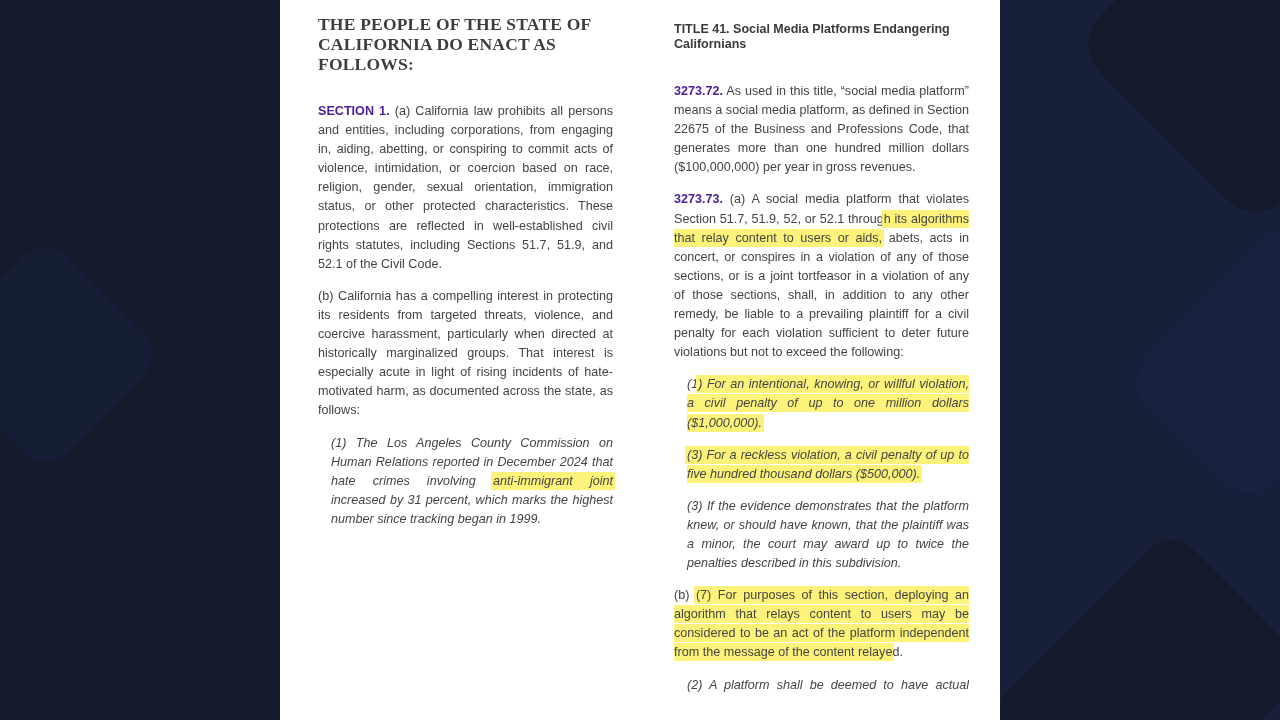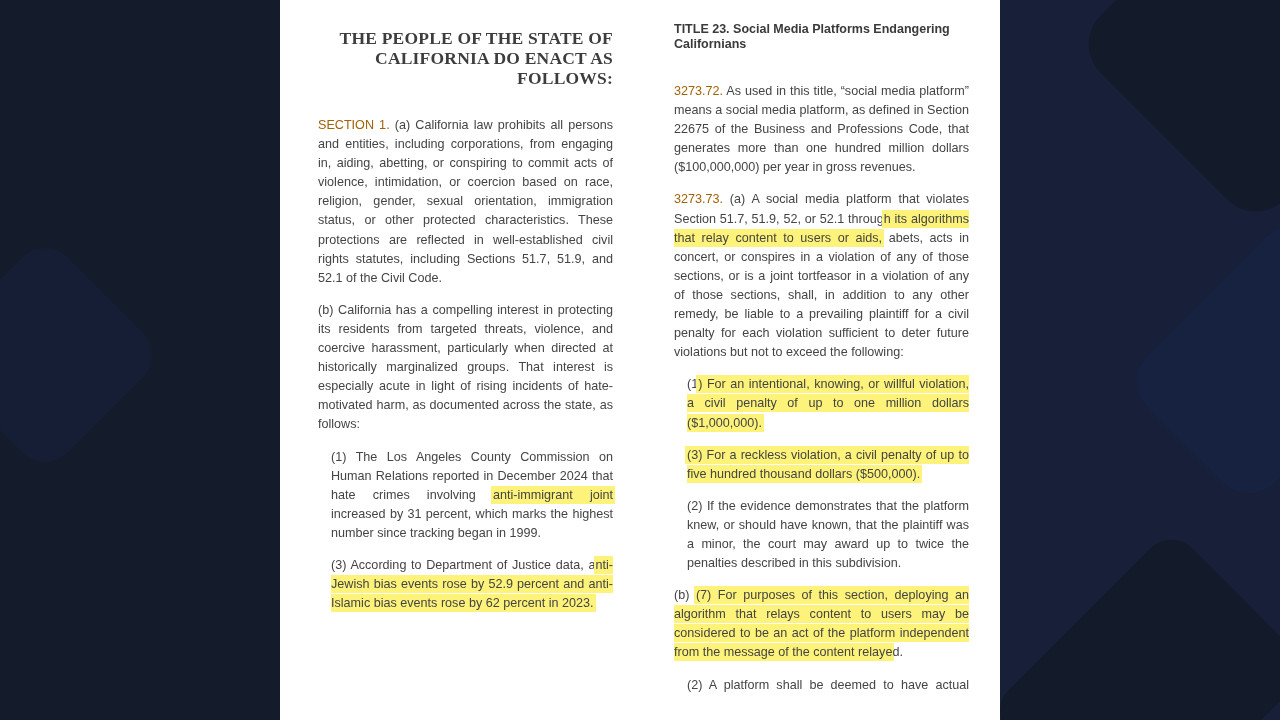--- a/index.html
+++ b/index.html
@@ -18,32 +18,32 @@
   .page {
     position: absolute; left: 280px; top: 0; width: 720px; height: 720px;
     background: #ffffff; overflow: hidden;
   }
   .col { position: absolute; top: 14px; }
   .col-left { left: 38px; width: 295px; }
   .col-right { left: 394px; width: 295px; }
 
   .heading-serif {
     font-family: "Liberation Serif", serif; font-size: 17.5px; line-height: 20px;
-    color: #3d3d3d; margin: 14px 0 28px 0; letter-spacing: .2px; text-align: right;
+    color: #3d3d3d; margin: 0 0 28px 0; letter-spacing: .2px;
   }
   .heading-sans {
     font-family: "Liberation Sans", sans-serif; font-weight: bold; font-size: 12.5px;
     line-height: 15px; color: #3a3a3a; margin: 8px 0 30px 0;
   }
   p.para {
     margin: 0 0 13px 0; font-size: 12.6px; line-height: 19.1px; color: #444;
     text-align: justify;
   }
-  p.indent { padding-left: 13px; }
-  .b { font-weight: normal; color: #a16207; }
+  p.indent { padding-left: 13px; font-style: italic; }
+  .b { font-weight: bold; color: #4c1d95; }
   .hl { background: #fdf37a; box-shadow: 0 0 0 2px #fdf37a; }
   .cut { height: 18px; overflow: hidden; }
 </style>
 </head>
 <body>
 
 <div class="bg-shape bg-left-diamond"></div>
 <div class="bg-shape bg-right-panel"></div>
 <div class="bg-shape bg-right-shape1"></div>
 <div class="bg-shape bg-right-shape3"></div>
@@ -54,35 +54,34 @@
   <div class="col col-left">
     <h1 class="heading-serif">THE PEOPLE OF THE STATE OF CALIFORNIA DO ENACT AS FOLLOWS:</h1>
 
     <p class="para"><span class="b">SECTION 1.</span><span> (a) California law prohibits all persons and entities, including corporations, from engaging in, aiding, abetting, or conspiring to commit acts of violence, intimidation, or coercion based on race, religion, gender, sexual orientation, immigration status, or other protected characteristics. These protections are reflected in well-established civil rights statutes, including Sections 51.7, 51.9, and 52.1 of the Civil Code.</span></p>
 
     <p class="para">(b) California has a compelling interest in protecting its residents from targeted threats, violence, and coercive harassment, particularly when directed at historically marginalized groups. That interest is especially acute in light of rising incidents of hate-motivated harm, as documented across the state, as follows:</p>
 
     <p class="para indent"><span>(1) The Los Angeles County Commission on Human Relations reported in December 2024 that hate crimes involving </span><span class="hl">anti-immigrant joint</span><span> increased by 31 percent, which marks the highest number since tracking began in 1999.</span></p>
 
 
-    <p class="para indent"><span>(3) According to Department of Justice data, a</span><span class="hl">nti-Jewish bias events rose by 52.9 percent and anti-Islamic bias events rose by 62 percent in 2023.</span><span></span></p>
 
   </div>
 
   <div class="col col-right">
-    <h2 class="heading-sans">TITLE 23. Social Media Platforms Endangering Californians</h2>
+    <h2 class="heading-sans">TITLE 41. Social Media Platforms Endangering Californians</h2>
 
     <p class="para"><span class="b">3273.72.</span><span> As used in this title, “social media platform” means a social media platform, as defined in Section 22675 of the Business and Professions Code, that generates more than one hundred million dollars ($100,000,000) per year in gross revenues.</span></p>
 
     <p class="para"><span class="b">3273.73.</span><span> (a) A social media platform that violates Section 51.7, 51.9, 52, or 52.1 throug</span><span class="hl">h its algorithms that relay content to users or aids,</span><span> abets, acts in concert, or conspires in a violation of any of those sections, or is a joint tortfeasor in a violation of any of those sections, shall, in addition to any other remedy, be liable to a prevailing plaintiff for a civil penalty for each violation sufficient to deter future violations but not to exceed the following:</span></p>
 
     <p class="para indent"><span>(1</span><span class="hl">) For an intentional, knowing, or willful violation, a civil penalty of up to one million dollars ($1,000,000).</span></p>
 
     <p class="para indent"><span class="hl">(3) For a reckless violation, a civil penalty of up to five hundred thousand dollars ($500,000).</span></p>
 
-    <p class="para indent">(2) If the evidence demonstrates that the platform knew, or should have known, that the plaintiff was a minor, the court may award up to twice the penalties described in this subdivision.</p>
+    <p class="para indent">(3) If the evidence demonstrates that the platform knew, or should have known, that the plaintiff was a minor, the court may award up to twice the penalties described in this subdivision.</p>
 
     <p class="para"><span>(b) </span><span class="hl">(7) For purposes of this section, deploying an algorithm that relays content to users may be considered to be an act of the platform independent from the message of the content relaye</span><span>d.</span></p>
 
     <p class="para indent cut">(2) A platform shall be deemed to have actual knowledge of the operations of its own</p>
   </div>
 
 </div>
 
 </body></html>

